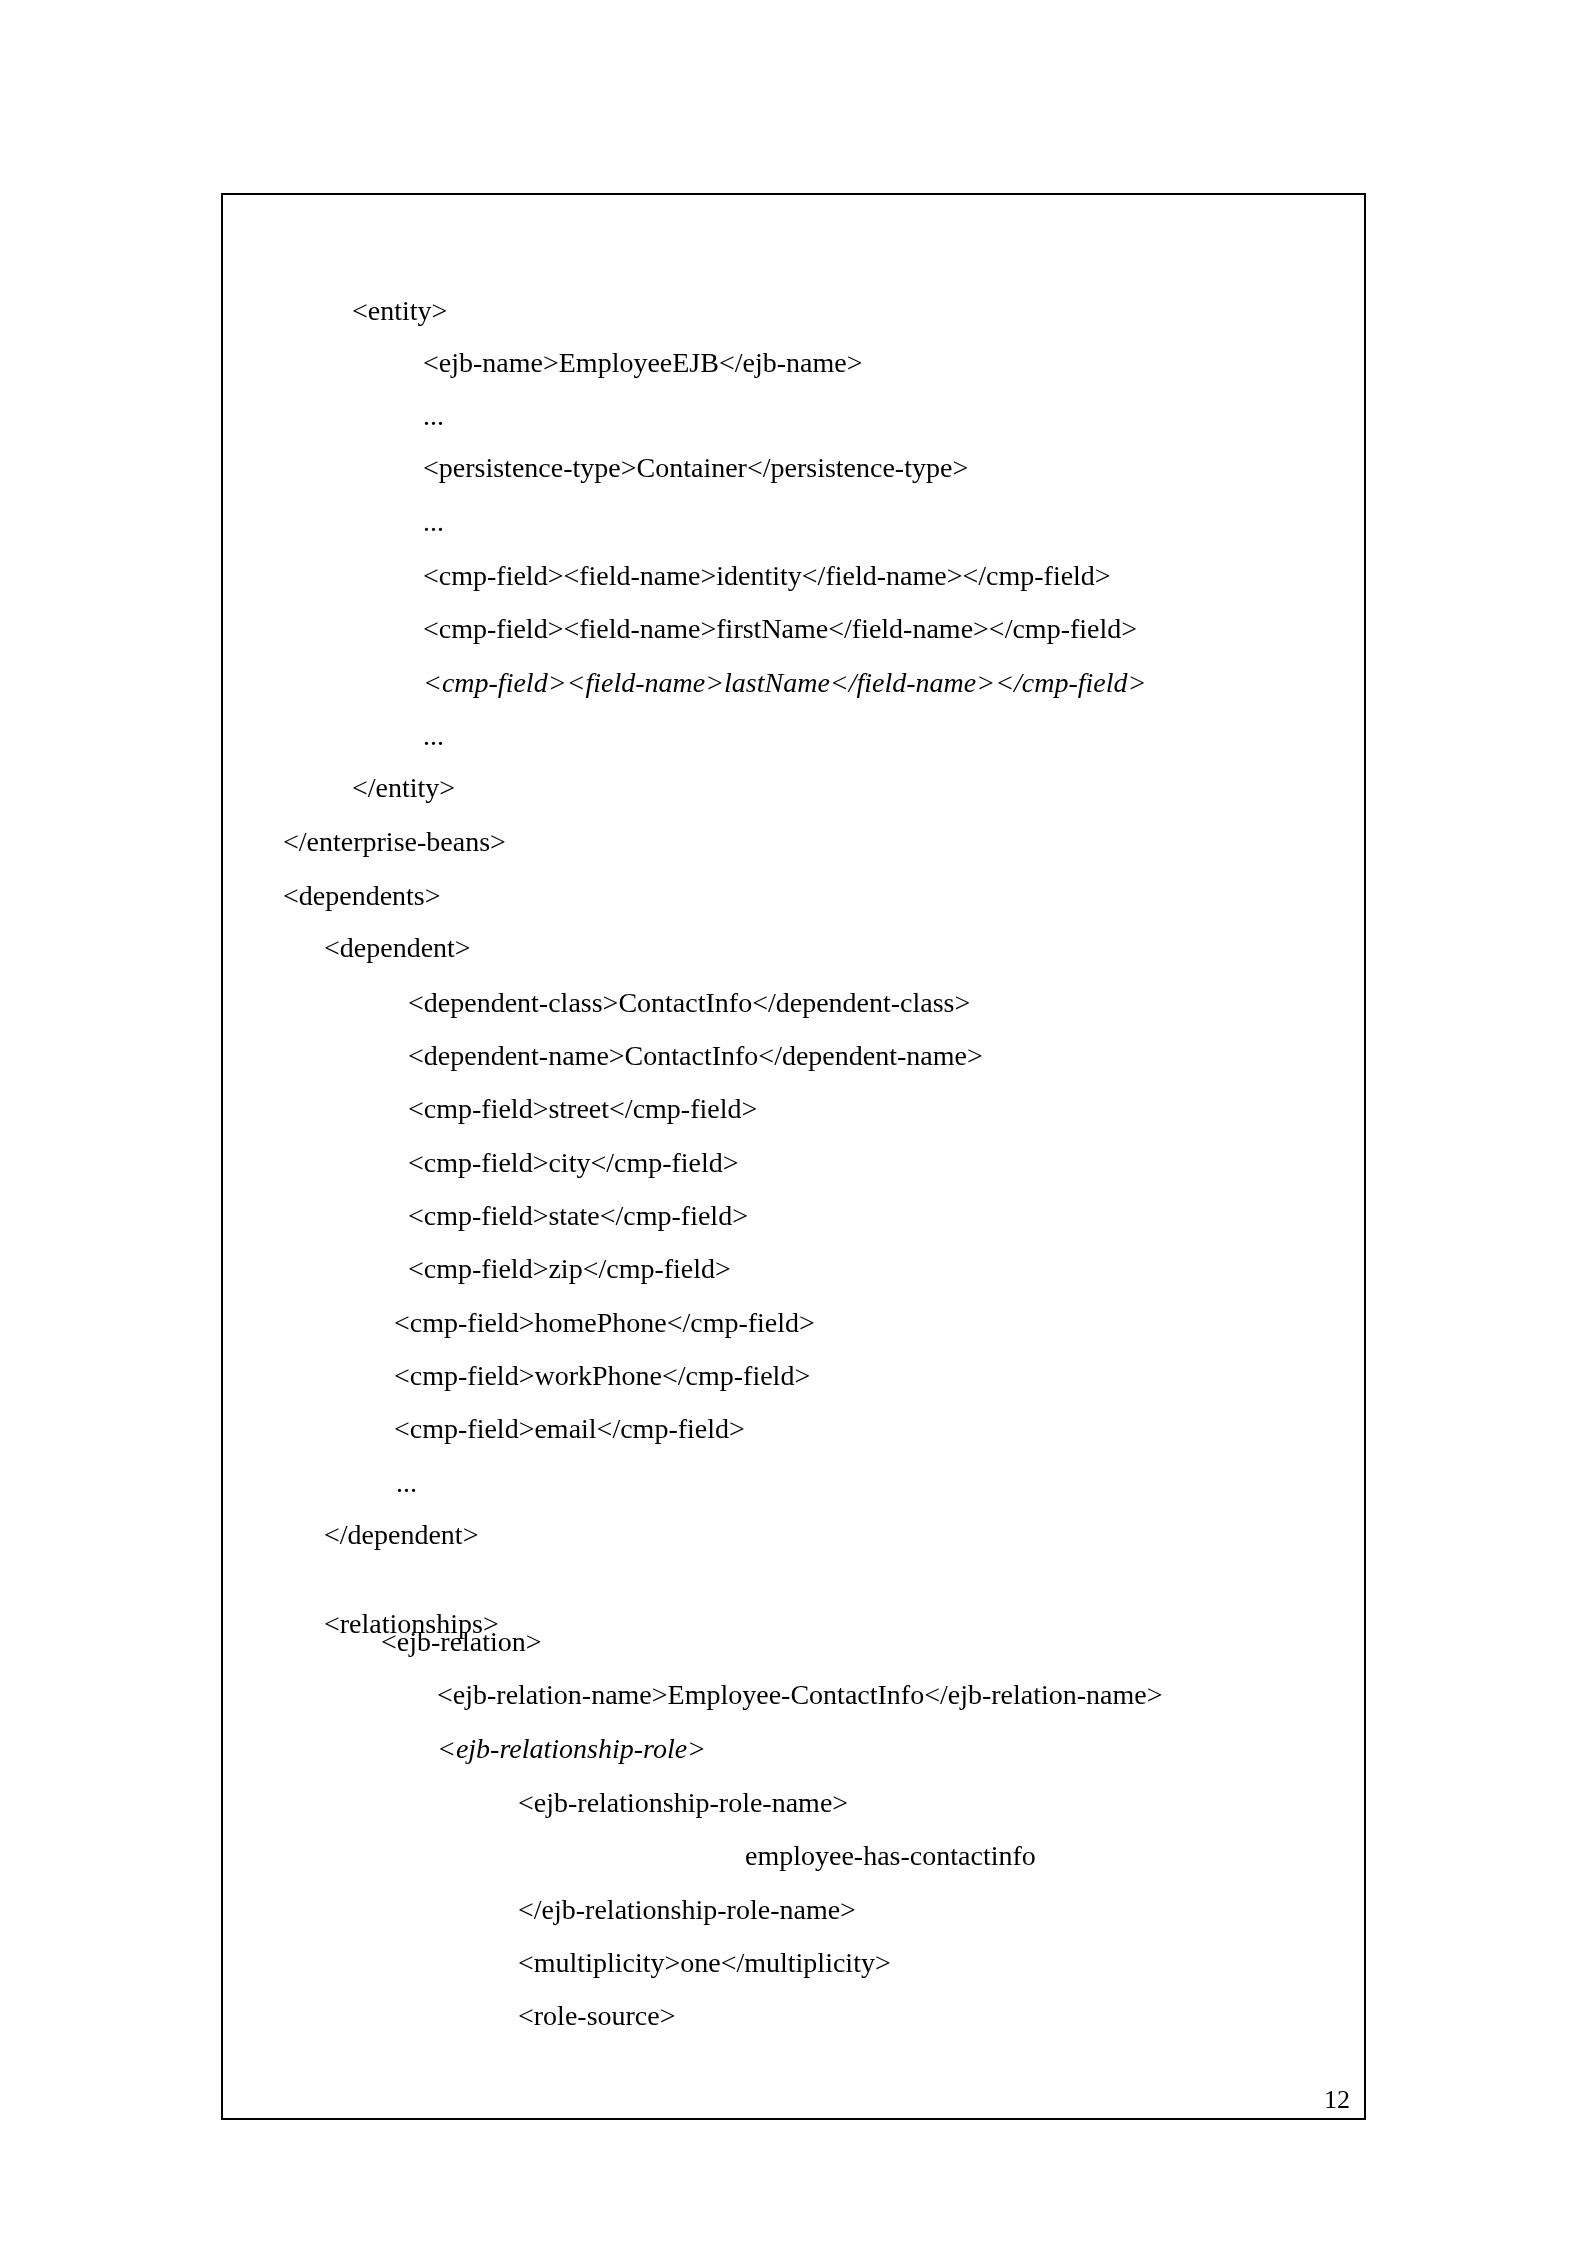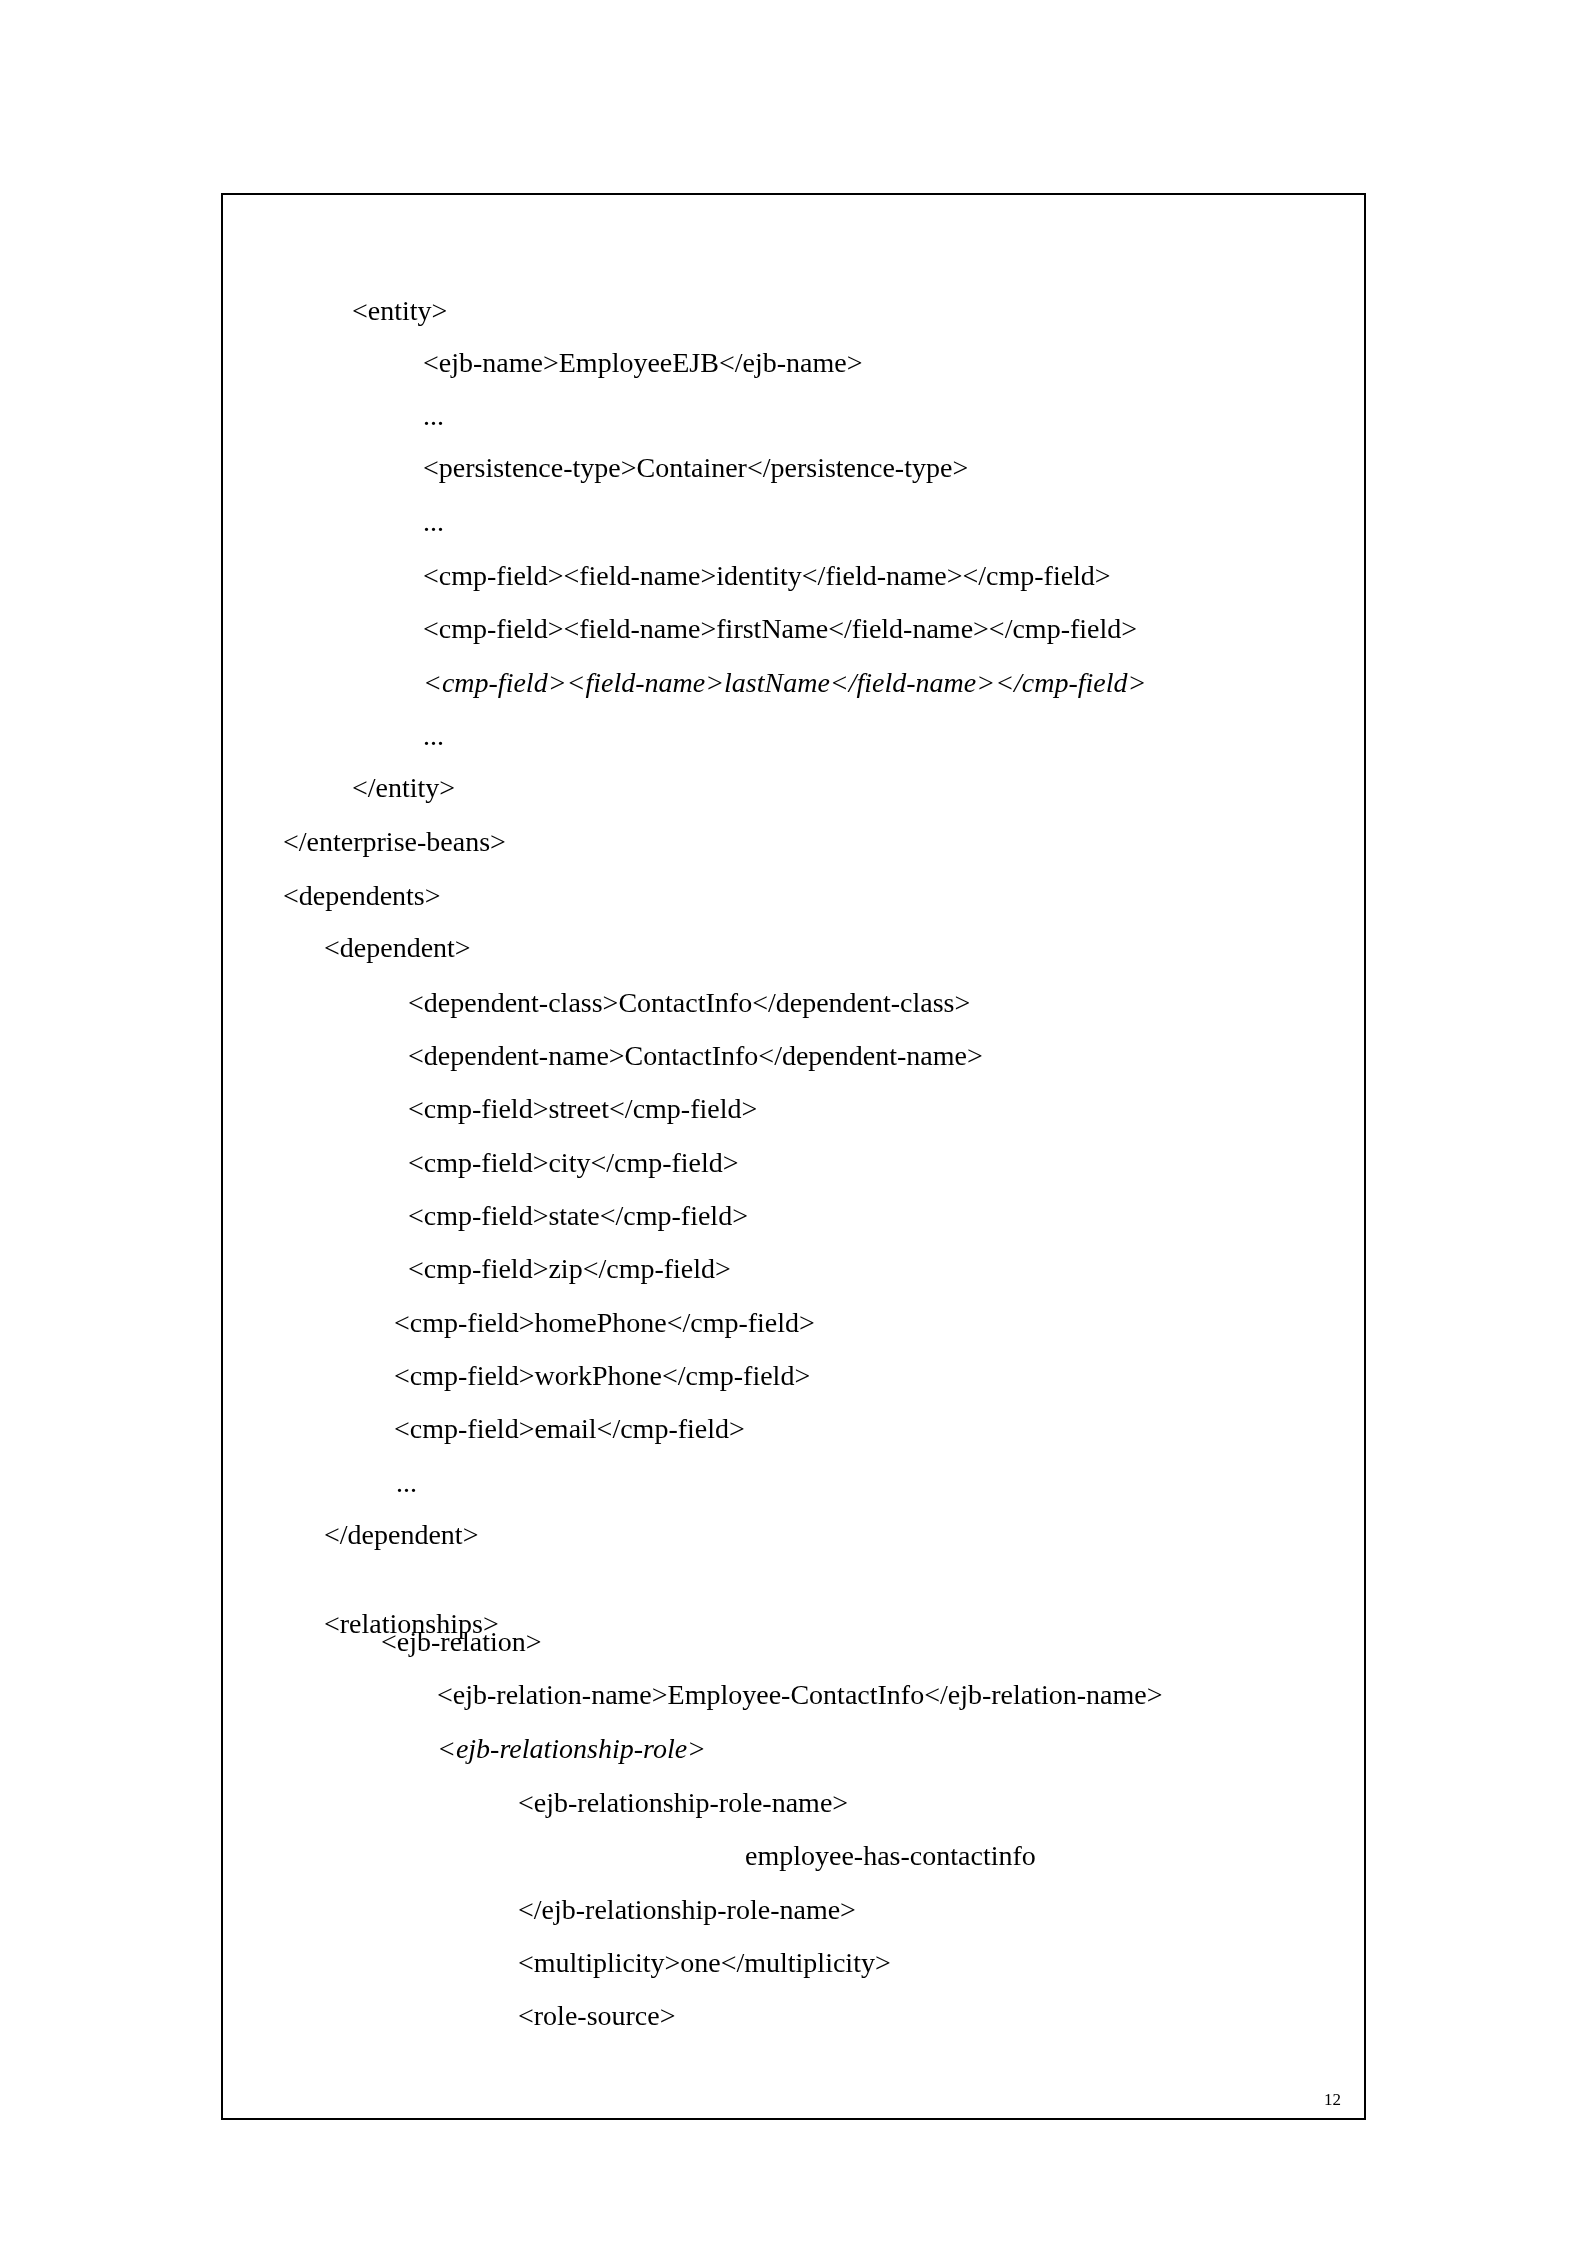--- a/index.html
+++ b/index.html
@@ -28,21 +28,21 @@
     position: absolute;
     font-size: 28px;
     line-height: 28px;
     white-space: pre;
     margin: 0;
   }
   .page-num {
     position: absolute;
     left: 1324px;
     top: 2089px;
-    font-size: 17px;
+    font-size: 26px;
     line-height: 22px;
     white-space: pre;
   }
 </style>
 </head>
 <body>
 
 <div class="frame"></div>
 
 <div>

